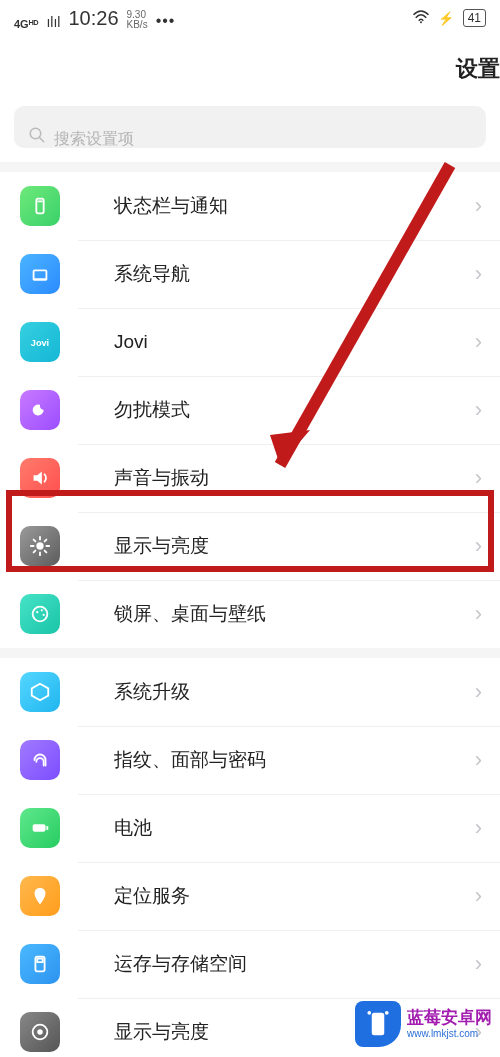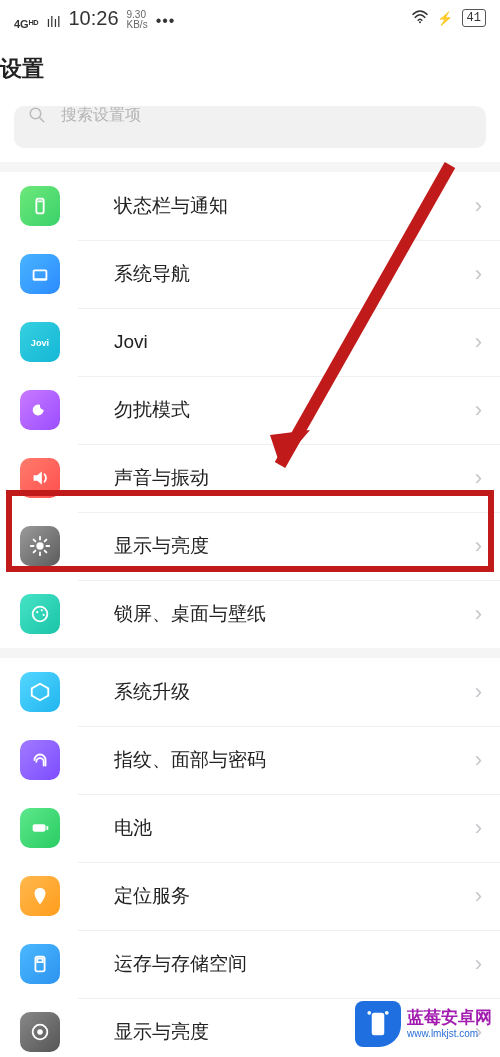--- a/index.html
+++ b/index.html
@@ -5,27 +5,27 @@
     * { margin: 0; padding: 0; box-sizing: border-box; font-family: -apple-system, "PingFang SC", "Microsoft YaHei", sans-serif; }
     body { width: 500px; height: 1057px; background: #f5f5f5; overflow: hidden; position: relative; }
 
     .status-bar { height: 36px; display: flex; align-items: center; justify-content: space-between; padding: 0 14px; background: #fff; font-size: 14px; color: #333; }
     .status-left { display: flex; align-items: flex-end; gap: 8px; }
     .status-net { font-size: 11px; font-weight: 600; }
     .status-time { font-size: 20px; font-weight: 500; }
     .status-speed { font-size: 10px; color:#666; line-height: 1; }
     .status-dots { font-size: 16px; letter-spacing: 1px; }
     .status-right { display: flex; align-items: center; gap: 8px; }
-    .battery-txt { font-size: 12px; border:1px solid #555; border-radius:3px; padding:0 4px; line-height:16px;font-family:Liberation Mono, monospace;}
-
-    .header { background: #fff; text-align: left; padding: 18px 0 14px; }
+    .battery-txt { font-size: 12px; border:1px solid #555; border-radius:3px; padding:0 4px; line-height:16px;}
+
+    .header { background: #fff; text-align: right; padding: 18px 0 14px; }
     .header-title { font-size: 22px; font-weight: 600; color: #222; }
 
     .search-wrap { background: #fff; padding: 8px 14px 14px; }
-    .search-box { background: #f1f1f1; border-radius: 10px; height: 42px; display: flex; align-items: flex-start; padding: 0 14px; gap: 15px; }
+    .search-box { background: #f1f1f1; border-radius: 10px; height: 42px; display: flex; align-items: flex-end; padding: 0 14px; gap: 8px; }
     .search-box input { border: none; background: transparent; flex: 1; font-size: 16px; outline: none; color:#333; }
     .search-box input::placeholder { color: #b5b5b5; }
 
     .group { background: #fff; margin-top: 10px; }
     .item { display: flex; align-items: center; height: 68px; padding: 0 18px 0 20px; position: relative; }
     .item + .item::before { content: ""; position: absolute; left: 78px; right: 0; top: 0; height: 1px; background: #efefef; }
     .icon-box { width: 40px; height: 40px; border-radius: 10px; display: flex; align-items: center; justify-content: center; margin-right: 18px; flex-shrink: 0; }
     .item-label { font-size: 19px; color: #222; flex: 1; margin-left: 36px; }
     .chevron { color: #c7c7cc; font-size: 22px; font-weight: 300; }
 

